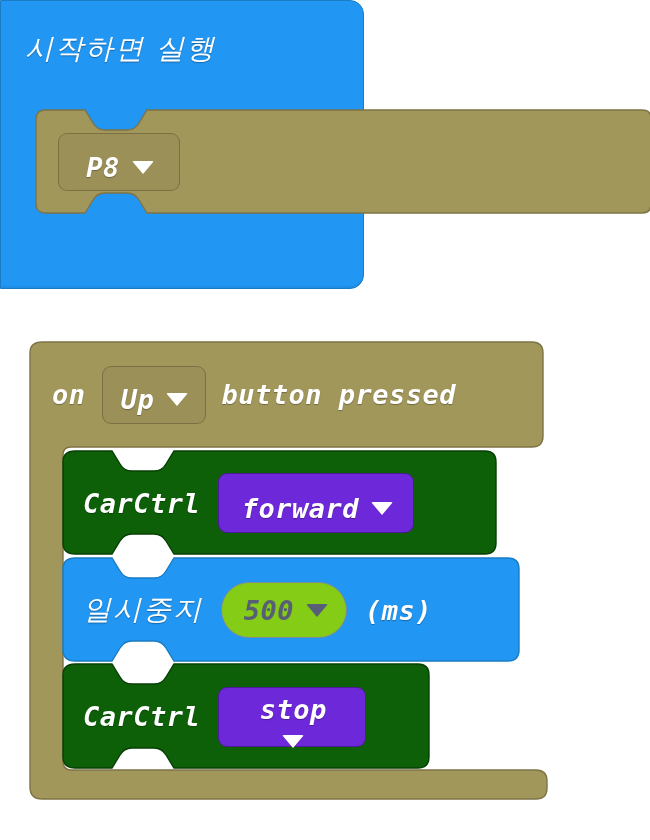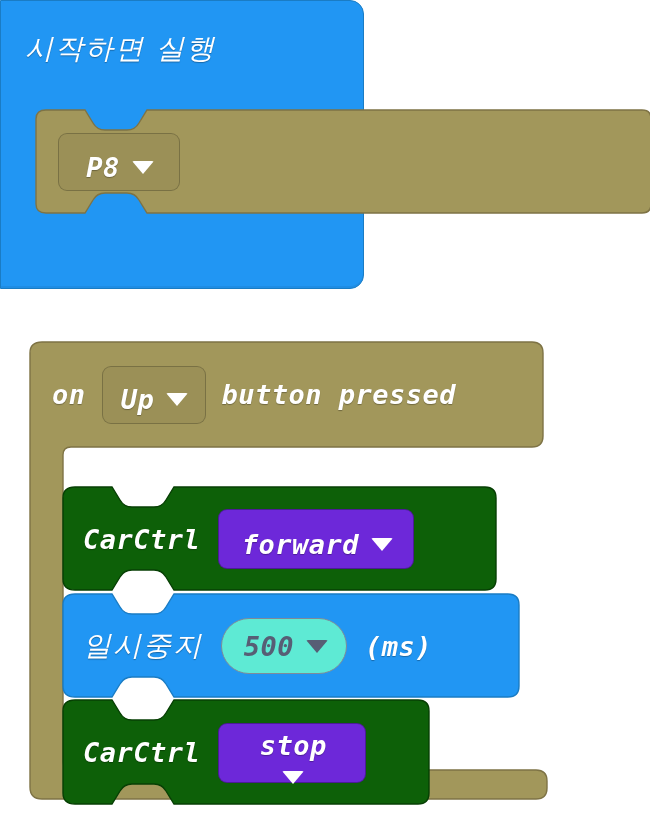--- a/index.html
+++ b/index.html
@@ -47,21 +47,21 @@
     background:rgba(0,0,0,.045);
     border:1px solid rgba(0,0,0,.22);
   }
   
   .field.green{
     background:#6d28d9;
     border:1px solid rgba(0,0,0,.30);
   }
   
   .field.white{
-    background:#5eead4;
+    background:#84cc16;
     border:1px solid #7f8a99;
     border-radius:28px;
     padding:7px 16px 7px 20px;
   }
   .field.white .val{color:#575E75;text-shadow:none;}
   .field.white .caret{border-top-color:#575E75;}
 
   
   .s1-hat{
     position:absolute;left:0px;top:0px;width:362px;height:287px;
@@ -87,21 +87,21 @@
   .s2{position:absolute;left:30px;top:341px;width:589px;height:460px;}
 
   .s2 .hdr-row{
     position:absolute;left:0;top:0;height:107px;width:513px;
     display:flex;align-items:center;gap:16px;
     padding-left:22px;box-sizing:border-box;
   }
   .s2 .hdr-row .field.khaki{height:58px;min-width:104px;justify-content:center;}
 
   
-  .nested{position:absolute;left:33px;margin-top:36px;}
+  .nested{position:absolute;left:33px;}
   .nested .row{
     position:absolute;left:0;top:0;width:100%;height:100%;
     display:flex;align-items:center;gap:18px;
     padding-left:20px;box-sizing:border-box;
   }
   .n1{top:109px;width:434px;height:106px;}
   .n1 .field.green{height:60px;min-width:196px;justify-content:center;}
   .n2{top:216px;width:457px;height:106px;}
   .n2 .field.white{height:56px;min-width:126px;justify-content:center;}
   .n3{top:322px;width:367px;height:107px;}

